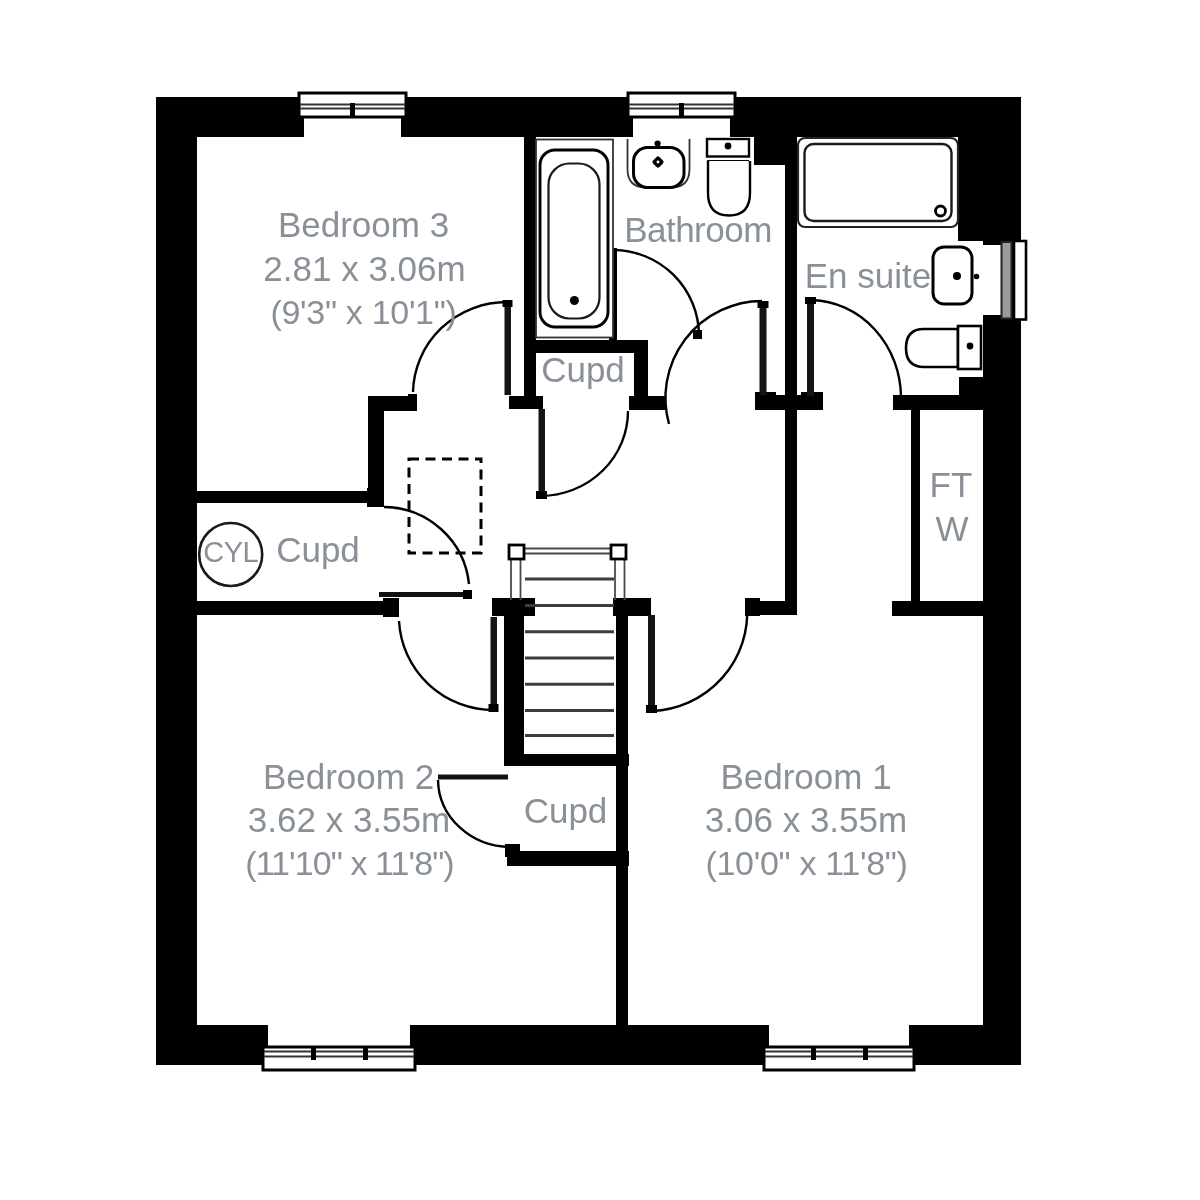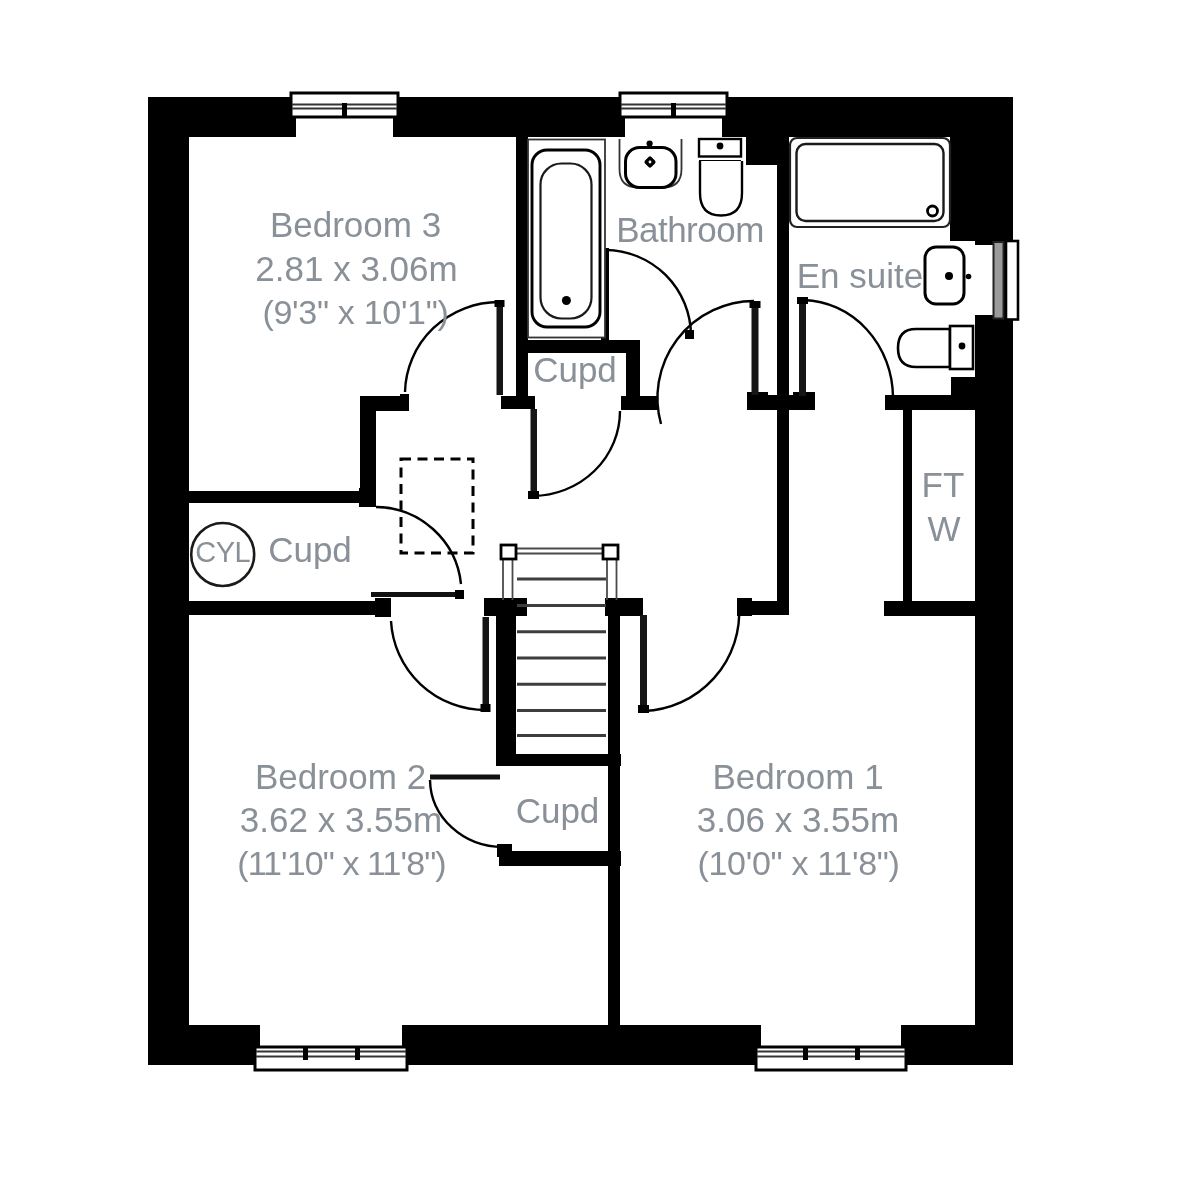--- a/index.html
+++ b/index.html
@@ -1,16 +1,16 @@
 <!DOCTYPE html>
 <html><head>
 <meta charset="utf-8">
 <style>
   html,body{margin:0;padding:0;background:#ffffff;}
-  .wrap{width:1032px;height:1200px;position:relative;overflow:hidden;}
+  .wrap{width:1032px;height:1200px;position:relative;overflow:hidden;padding-left:8px;}
   text{font-family:"Liberation Sans", sans-serif;fill:#8A9098;}
 </style>
 </head>
 <body>
 <div class="wrap">
 <svg width="1200" height="1200" viewBox="0 0 1200 1200">
 <rect x="0" y="0" width="1200" height="1200" fill="#ffffff"></rect>
 
 <g fill="#000000">
   <rect x="148" y="97" width="41" height="968"></rect>

